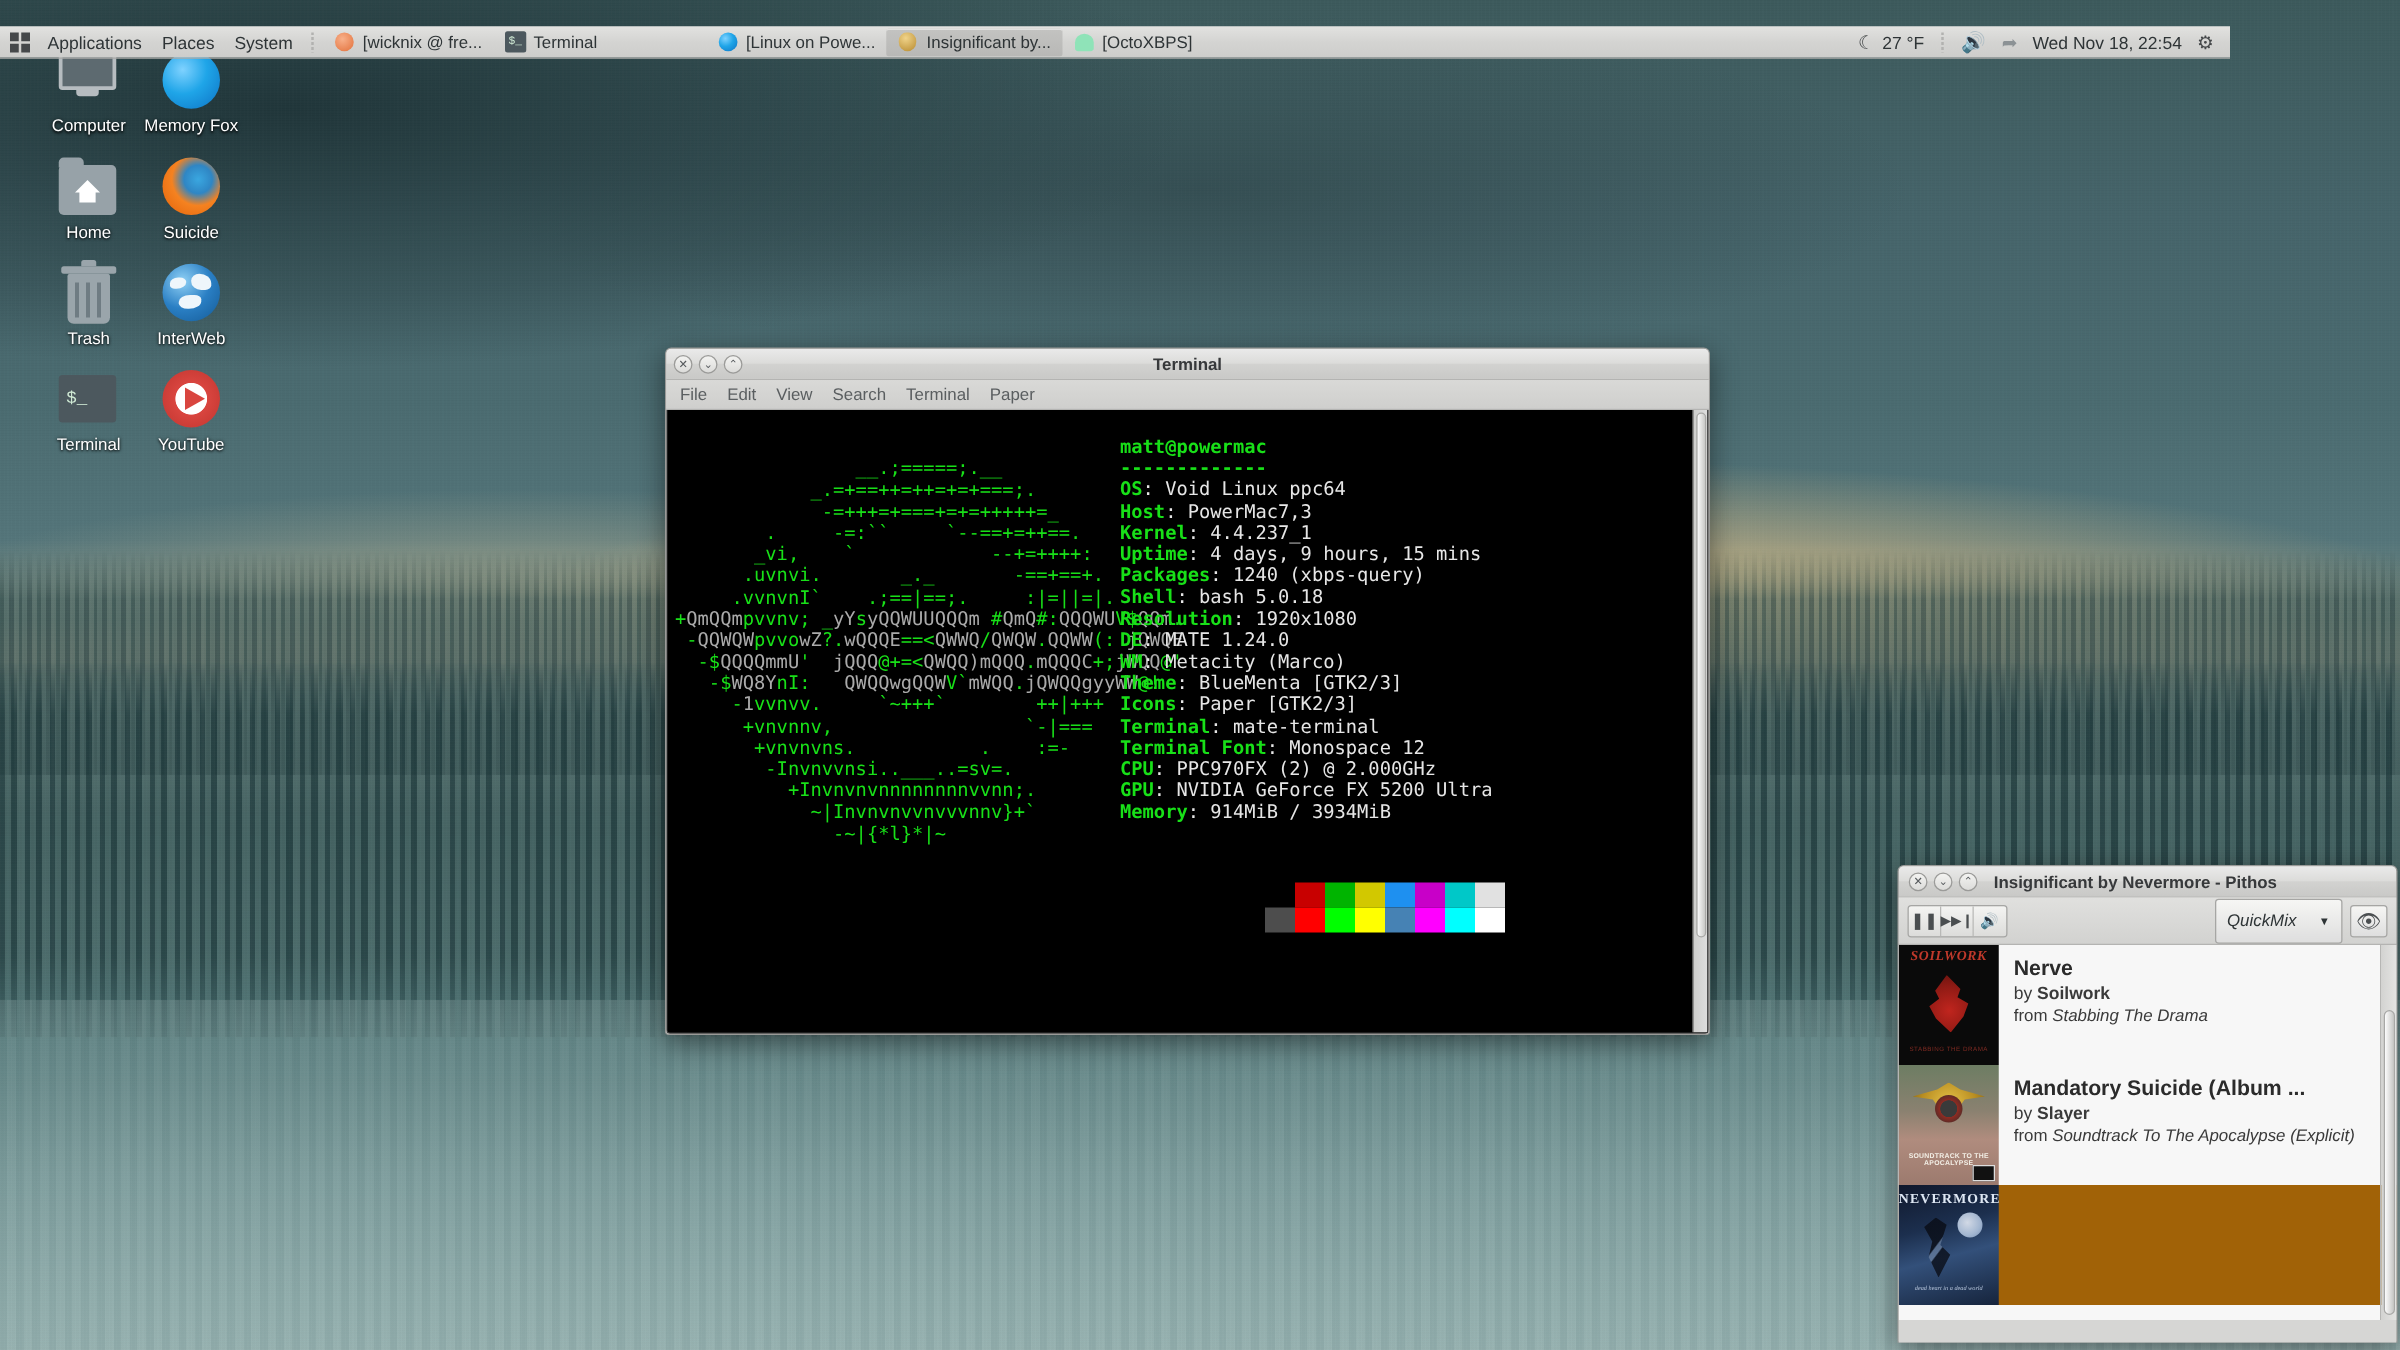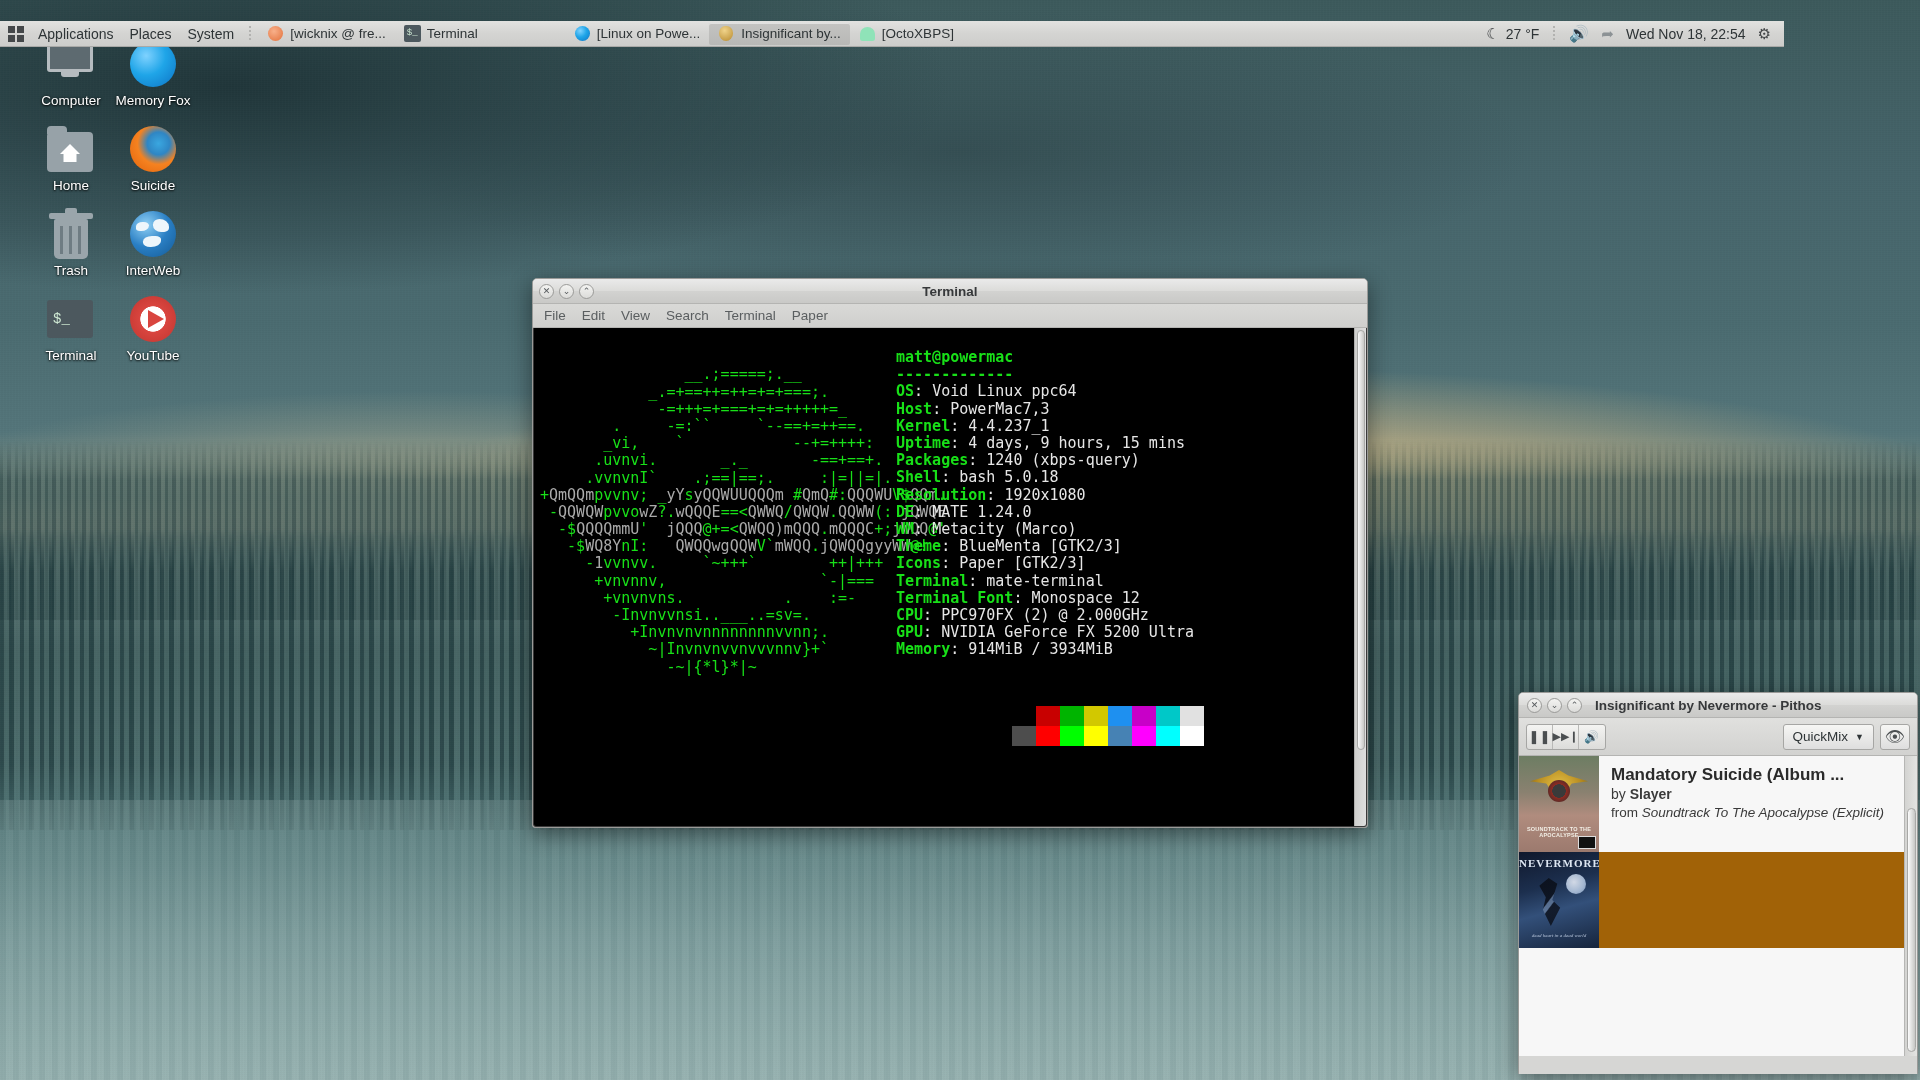--- a/index.html
+++ b/index.html
@@ -181,23 +181,23 @@
   #pithos { left: 1518px; top: 692px; width: 400px; height: 382px; border-radius: 5px 5px 0 0; }
   #pithos .titlebar { padding: 0 8px; }
   #pithos .wtitle { text-align: left; left: 76px; }
   #pithos-toolbar { height: 38px; display: flex; align-items: center; padding: 0 7px; gap: 6px;
     background: linear-gradient(to bottom,#e0e0de,#d2d2d0); border-bottom: 1px solid #b4b4b2; }
   .tb-group { display: flex; border: 1px solid #a6a6a4; border-radius: 3px; overflow: hidden;
     background: linear-gradient(to bottom,#f4f4f2,#dcdcda); }
   .tb-btn { width: 26px; height: 24px; display: flex; align-items: center; justify-content: center;
     border-right: 1px solid #b9b9b7; color: #4a4e50; font-size: 13px; }
   .tb-btn:last-child { border-right: none; }
-  #quickmix { margin-left: auto; display: flex; align-items: center; gap: 7px; height: 26px; padding: 0 9px;
+  #quickmix { margin-left: auto; display: flex; align-items: center; gap: 18px; height: 36px; padding: 0 9px;
     border: 1px solid #a6a6a4; border-radius: 3px; font-size: 13.5px; color: #2e3436;
-    background: linear-gradient(to bottom,#f6f6f4,#dedede); }
+    background: linear-gradient(to bottom,#f6f6f4,#dedede); font-style: italic; }
   #eye-btn { width: 30px; height: 26px; display: flex; align-items: center; justify-content: center;
     border: 1px solid #a6a6a4; border-radius: 3px; background: linear-gradient(to bottom,#f6f6f4,#dedede); color:#4a4e50; }
   #pithos-list { position: relative; height: 300px; background: #f7f7f7; overflow: hidden; }
   .song { display: flex; height: 96px; }
   .song.sel { background: #a16207; color: #fff; }
   .art { width: 80px; height: 96px; flex: 0 0 80px; position: relative; overflow: hidden; }
   .song-info { padding: 8px 10px 0 12px; line-height: 1.28; overflow: hidden; }
   .s-title { font-size: 17px; font-weight: bold; color: #2b2b2b; white-space: nowrap; overflow: hidden; }
   .s-by { font-size: 14px; color: #3a3a3a; }
   .s-by b { font-weight: bold; }
@@ -469,20 +469,32 @@
     </div>
     <div id="quickmix">
       <span>QuickMix</span>
       <span style="font-size:9px;">▼</span>
     </div>
     <div id="eye-btn">👁</div>
   </div>
 
   <div id="pithos-list">
 
+    <div class="song">
+      <div class="art art-soilwork">
+        <div class="aw-txt">SOILWORK</div>
+        <div class="aw-flame"></div>
+        <div class="aw-sub">STABBING THE DRAMA</div>
+      </div>
+      <div class="song-info">
+        <div class="s-title">Nerve</div>
+        <div class="s-by"><span>by</span> <b>Soilwork</b></div>
+        <div class="s-from"><span style="font-style:normal">from</span> <span>Stabbing The Drama</span></div>
+      </div>
+    </div>
 
     <div class="song">
       <div class="art art-slayer">
         <div class="sl-eagle"></div>
         <div class="sl-disc"></div>
         <div class="sl-txt">SOUNDTRACK TO THE APOCALYPSE</div>
         <div class="sl-pa"></div>
       </div>
       <div class="song-info">
         <div class="s-title">Mandatory Suicide (Album ...</div>

